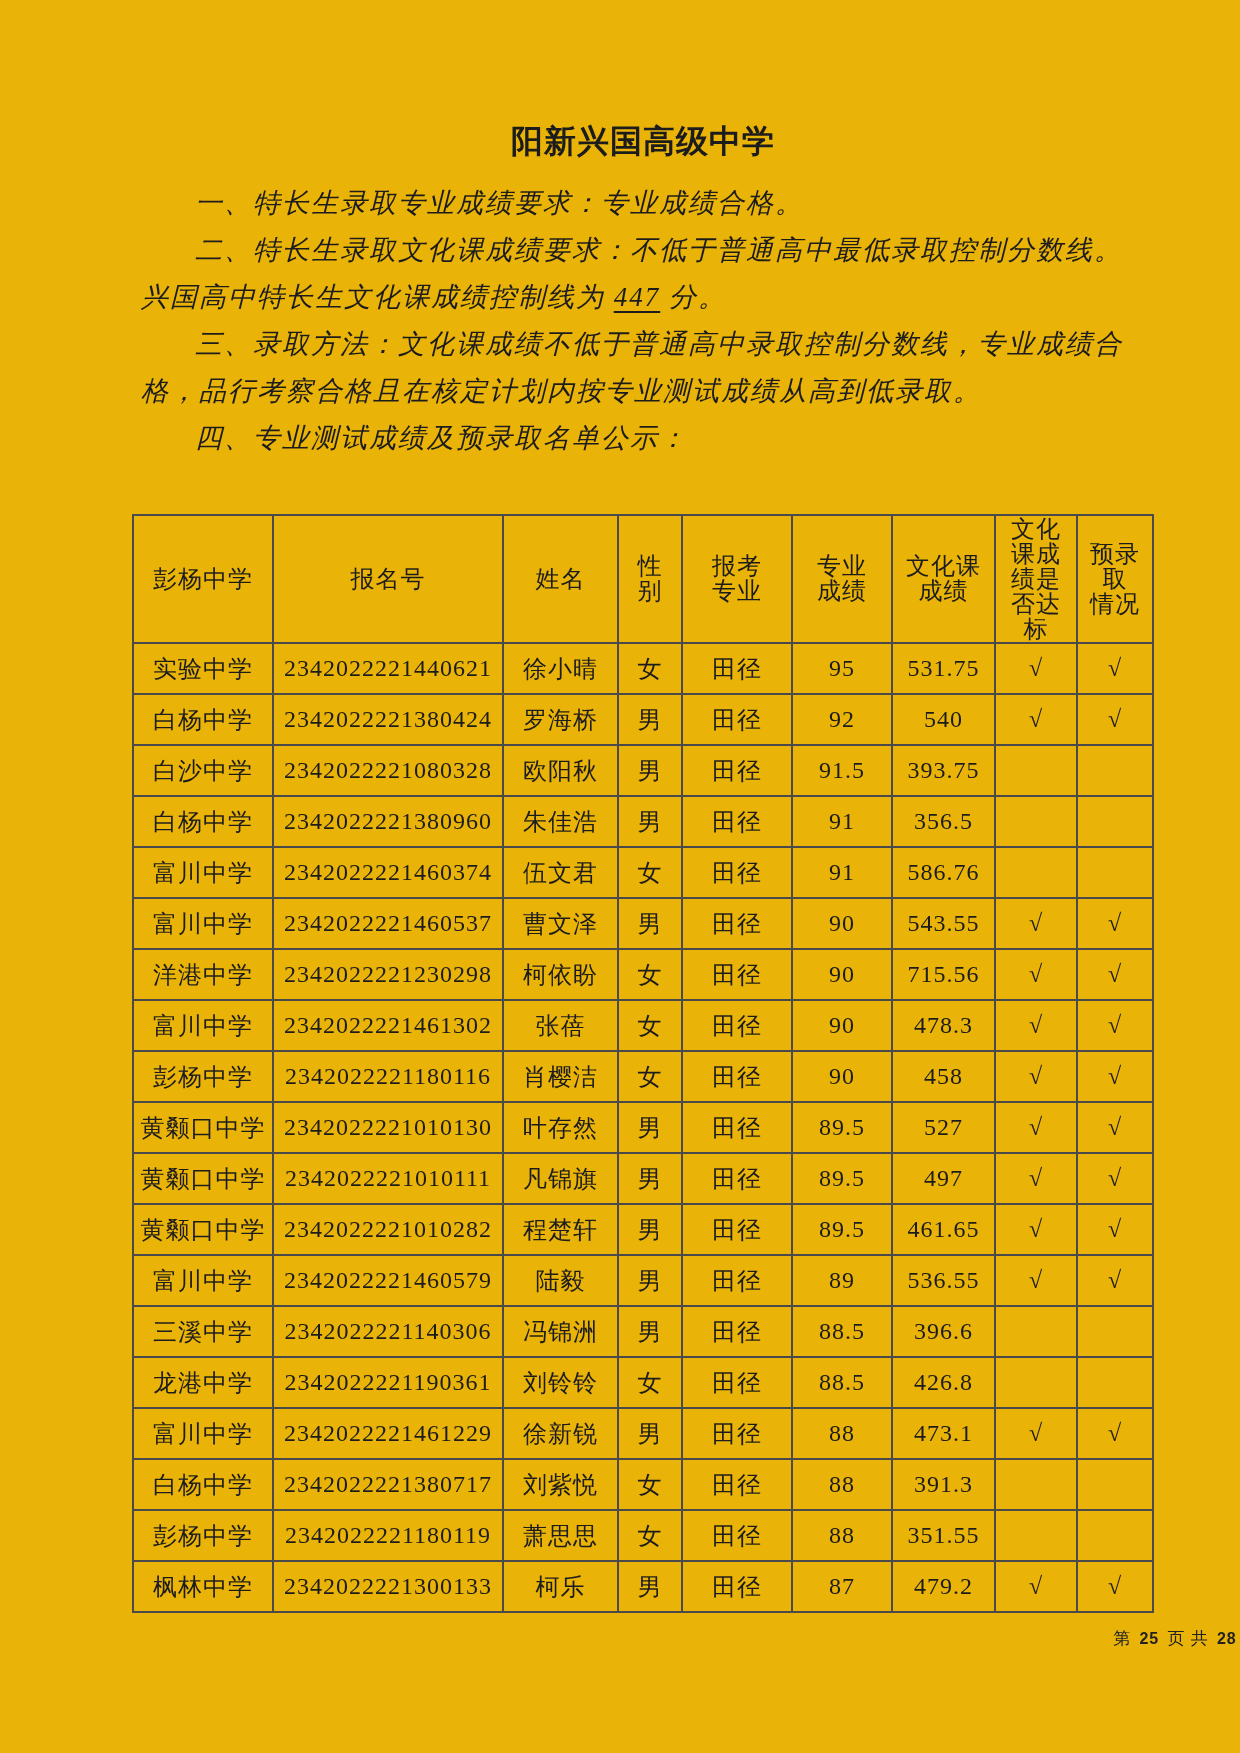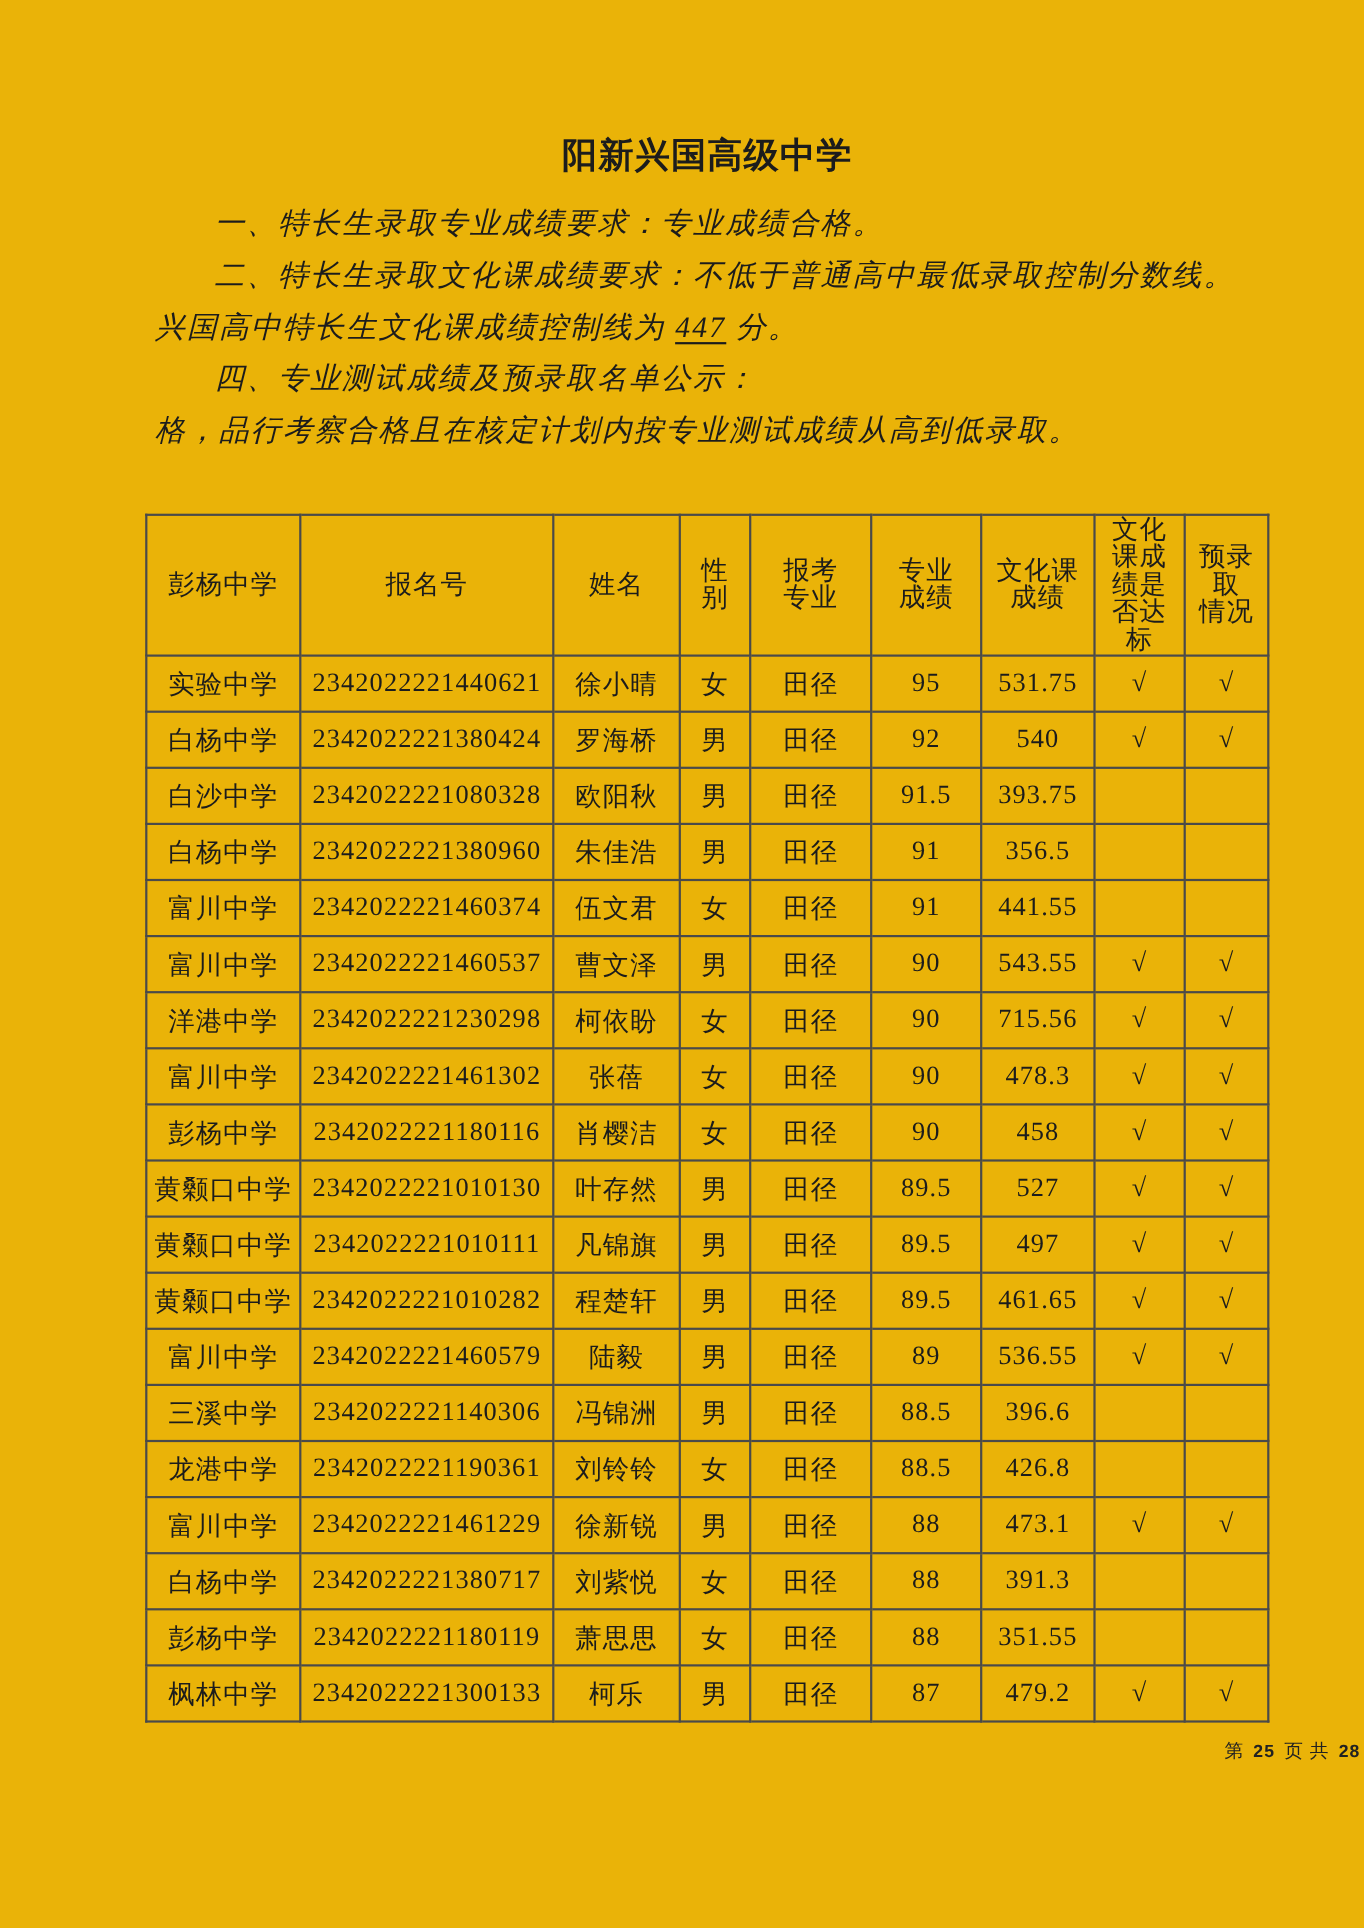--- a/index.html
+++ b/index.html
@@ -45,22 +45,23 @@
 <body>
 
 <div class="page">
 
   <h1 class="doc-title">阳新兴国高级中学</h1>
 
   <div class="body-text">
     <div class="line indent">一、特长生录取专业成绩要求：专业成绩合格。</div>
     <div class="line indent">二、特长生录取文化课成绩要求：不低于普通高中最低录取控制分数线。</div>
     <div class="line"><span>兴国高中特长生文化课成绩控制线为 </span><span class="underlined">447</span><span> 分。</span></div>
+    <div class="line indent">三、录取方法：文化课成绩不低于普通高中录取控制分数线，专业成绩合</div>
+    <div class="line">格，品行考察合格且在核定计划内按专业测试成绩从高到低录取。</div>
     <div class="line indent">四、专业测试成绩及预录取名单公示：</div>
-    <div class="line">格，品行考察合格且在核定计划内按专业测试成绩从高到低录取。</div>
   </div>
 
   <table class="results">
     <colgroup>
       <col style="width:140px">
         <col style="width:230px">
         <col style="width:115px">
       <col style="width:64px">
         <col style="width:110px">
         <col style="width:100px">
@@ -136,21 +137,21 @@
           <td></td>
           <td></td>
         </tr>
         <tr>
           <td>富川中学</td>
           <td>2342022221460374</td>
           <td>伍文君</td>
           <td>女</td>
           <td>田径</td>
           <td>91</td>
-          <td>441.55</td>
+          <td>586.76</td>
           <td></td>
           <td></td>
         </tr>
         <tr>
           <td>富川中学</td>
           <td>2342022221460537</td>
           <td>曹文泽</td>
           <td>男</td>
           <td>田径</td>
           <td>90</td>

